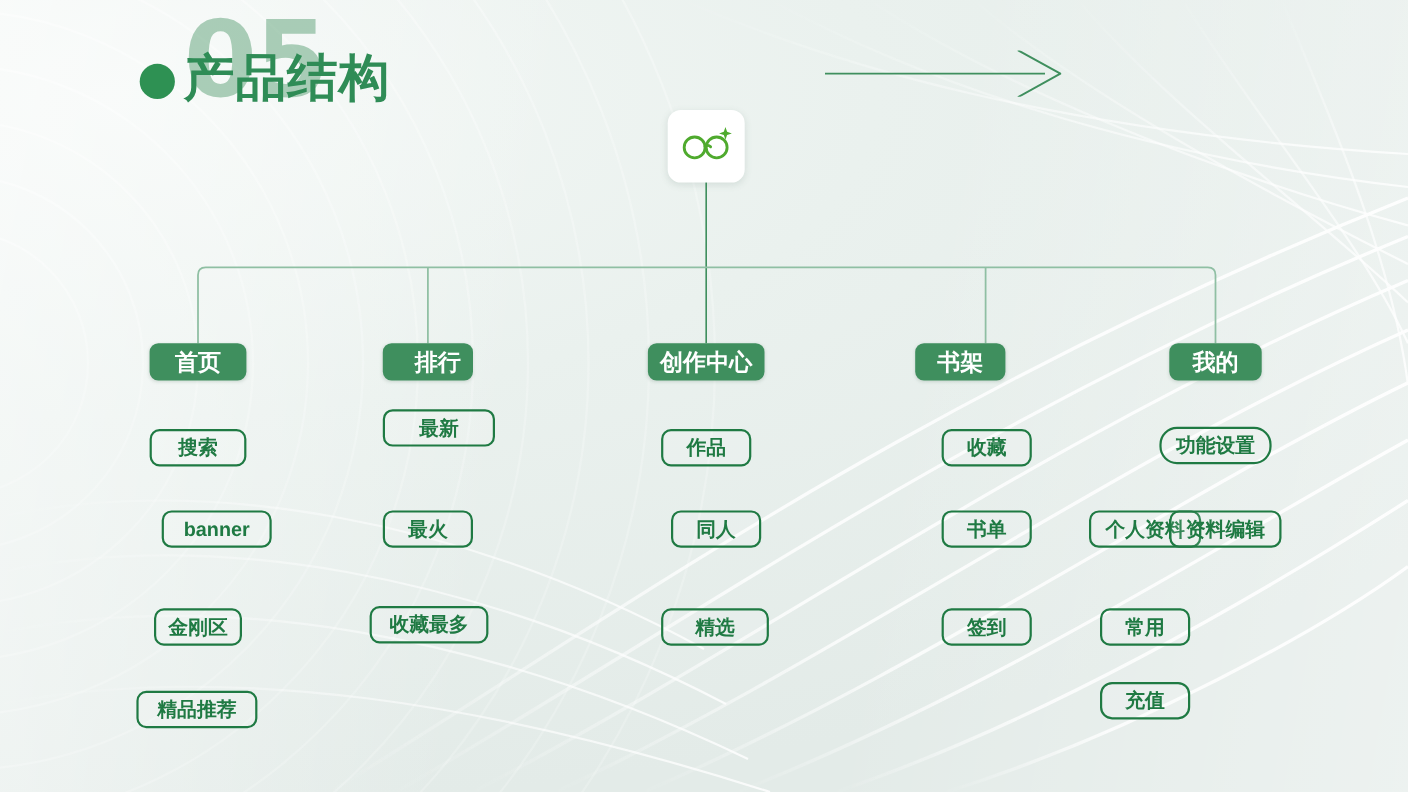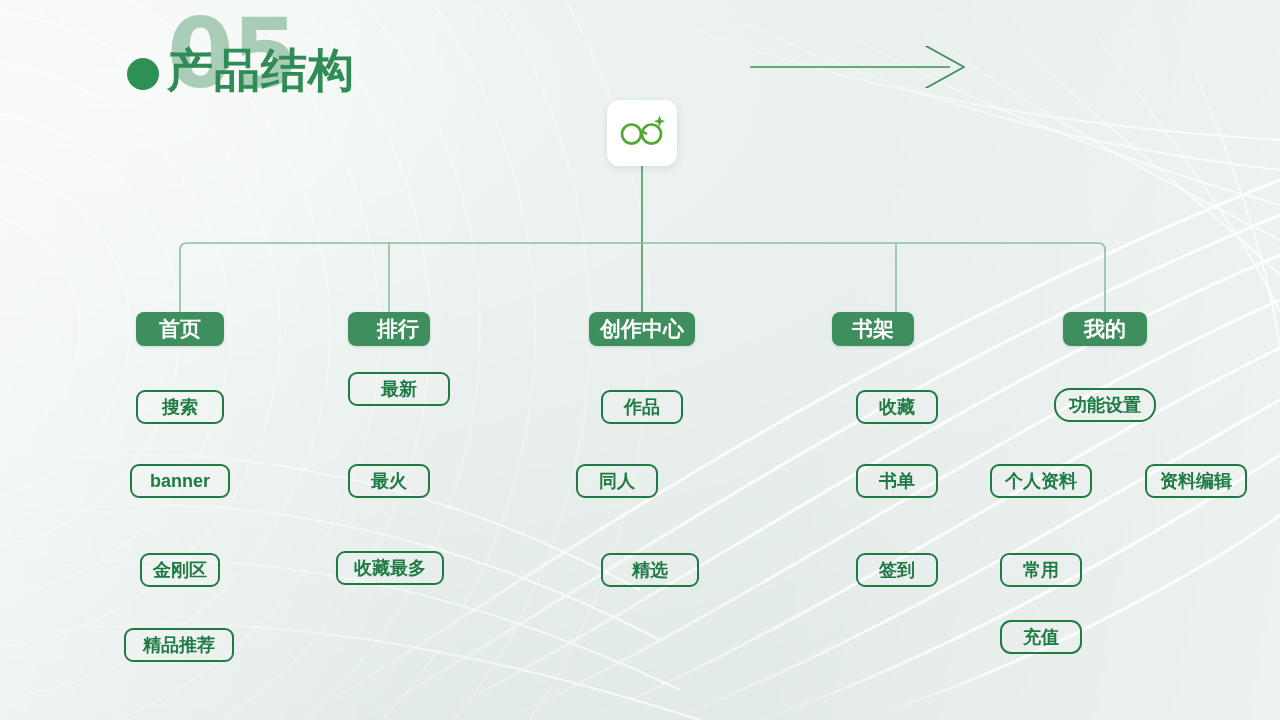--- a/index.html
+++ b/index.html
@@ -189,21 +189,21 @@
     </g>
   </svg>
 
   <div id="tree-nodes">
       <div class="node lvl1" style="left: 136px; top: 312px; width: 88px;">
         <span>首页</span>
       </div>
       <div class="node lvl2" style="left: 136px; top: 390px; width: 88px;">
         <span>搜索</span>
       </div>
-      <div class="node lvl2" style="left: 130px; top: 464px; width: 100px;">
+      <div class="node lvl2" style="left: 147px; top: 464px; width: 100px;">
         <span>banner</span>
       </div>
       <div class="node lvl2" style="left: 140px; top: 553px; width: 80px;">
         <span>金刚区</span>
       </div>
       <div class="node lvl2" style="left: 124px; top: 628px; width: 110px;">
         <span>精品推荐</span>
       </div>
       <div class="node lvl1" style="left: 348px; top: 312px; width: 82px; padding-left: 18px;">
         <span>排行</span>
@@ -216,21 +216,21 @@
       </div>
       <div class="node lvl2" style="left: 336px; top: 551px; width: 108px;">
         <span>收藏最多</span>
       </div>
       <div class="node lvl1" style="left: 589px; top: 312px; width: 106px;">
         <span>创作中心</span>
       </div>
       <div class="node lvl2" style="left: 601px; top: 390px; width: 82px;">
         <span>作品</span>
       </div>
-      <div class="node lvl2" style="left: 576px; top: 464px; width: 82px;">
+      <div class="node lvl2" style="left: 610px; top: 464px; width: 82px;">
         <span>同人</span>
       </div>
       <div class="node lvl2" style="left: 601px; top: 553px; width: 98px;">
         <span>精选</span>
       </div>
       <div class="node lvl1" style="left: 832px; top: 312px; width: 82px;">
         <span>书架</span>
       </div>
       <div class="node lvl2" style="left: 856px; top: 390px; width: 82px;">
         <span>收藏</span>
@@ -243,21 +243,21 @@
       </div>
       <div class="node lvl1" style="left: 1063px; top: 312px; width: 84px;">
         <span>我的</span>
       </div>
       <div class="node lvl2" style="left: 1054px; top: 388px; width: 102px; border-radius: 16px;">
         <span>功能设置</span>
       </div>
       <div class="node lvl2" style="left: 990px; top: 464px; width: 102px;">
         <span>个人资料</span>
       </div>
-      <div class="node lvl2" style="left: 1145px; top: 464px; width: 102px;">
+      <div class="node lvl2" style="left: 1063px; top: 464px; width: 102px;">
         <span>资料编辑</span>
       </div>
       <div class="node lvl2" style="left: 1000px; top: 553px; width: 82px;">
         <span>常用</span>
       </div>
       <div class="node lvl2" style="left: 1000px; top: 620px; width: 82px; border-radius: 11px;">
         <span>充值</span>
       </div>
     </div>
 

